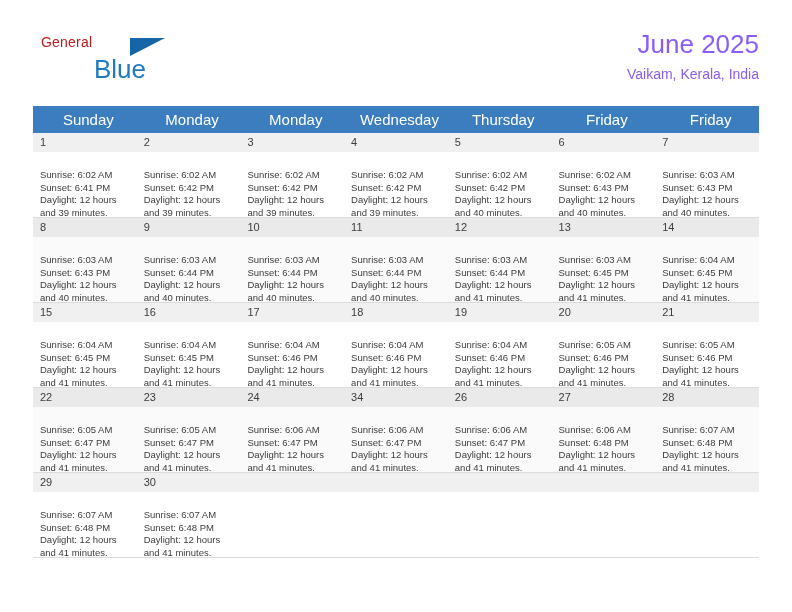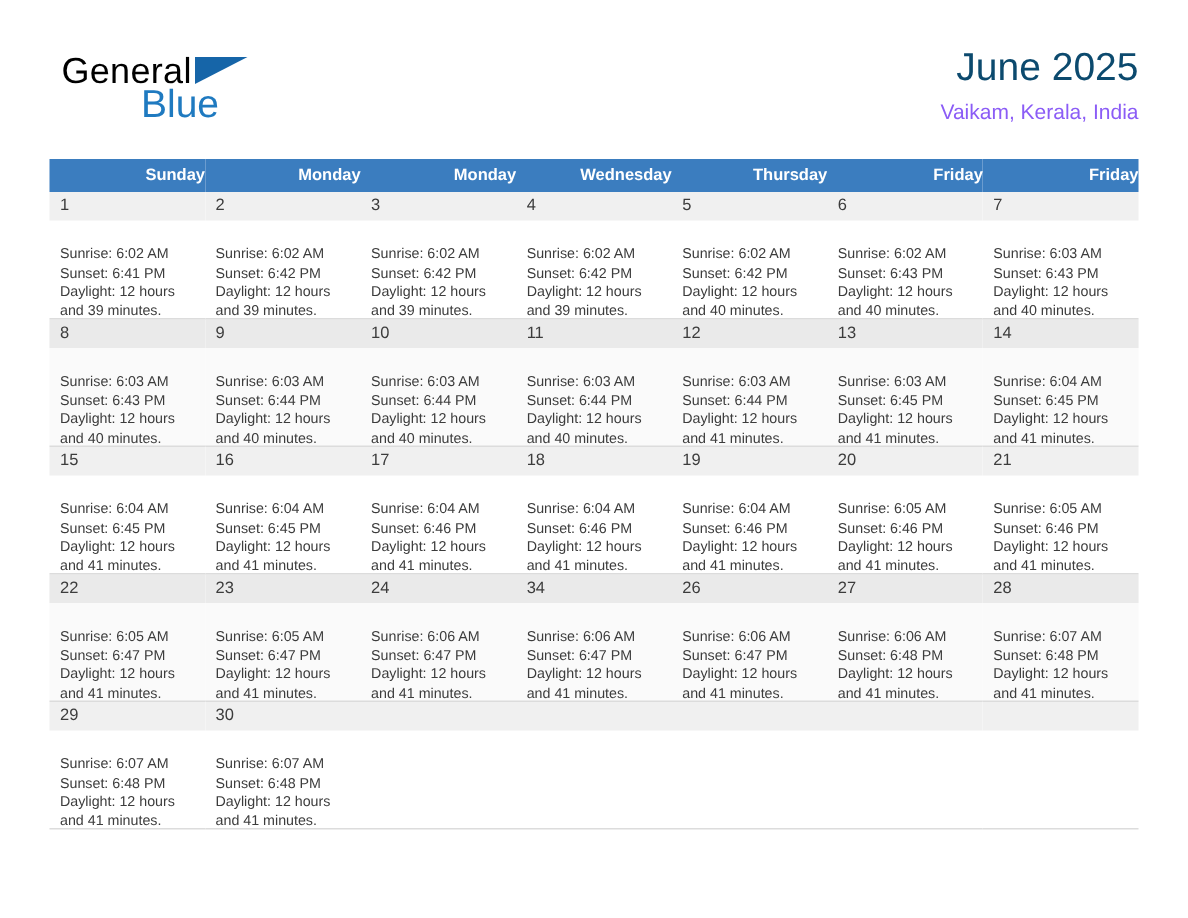--- a/index.html
+++ b/index.html
@@ -33,23 +33,23 @@
     position: absolute;
     left: 2px;
     top: 6px;
     width: 180px;
     height: 56px;
   }
   .brand-general {
     position: absolute;
     left: 6px;
     top: 0px;
-    font-size: 24px;
+    font-size: 14px;
     letter-spacing: 0.2px;
-    color: #000000;
+    color: #b91c1c;
     font-family: "Liberation Sans", sans-serif;
   }
   .brand-blue {
     position: absolute;
     left: 59px;
     top: 20px;
     font-size: 26px;
     color: #1f7ac0;
     font-family: "Liberation Sans", sans-serif;
   }
@@ -64,21 +64,21 @@
     border-top: 0 solid transparent;
   }
   .title-block {
     position: absolute;
     right: 0;
     top: 0;
     text-align: right;
   }
   .cal-title {
     font-size: 26px;
-    color: #0c4a6e;
+    color: #8b5cf6;
     line-height: 32px;
     white-space: nowrap;
   }
   .cal-subtitle {
     font-size: 14px;
     color: #8b5cf6;
     line-height: 20px;
     margin-top: 4px;
     white-space: nowrap;
   }
@@ -88,23 +88,23 @@
     position: absolute;
     left: 33px;
     top: 106px;
     width: 726px;
     border-collapse: collapse;
     table-layout: fixed;
   }
   .calendar th {
     background: #3b7dbf;
     color: #ffffff;
-    font-size: 11px;
-    font-weight: bold;
-    text-align: right;
+    font-size: 15px;
+    font-weight: normal;
+    text-align: center;
     padding: 5px 0 5px 7px;
     height: 12px;
     border: none;
   }
   .calendar td {
     vertical-align: top;
     border-bottom: 1px solid #dcdcdc;
     padding: 0;
     height: 84px;
     width: 103.7px;

